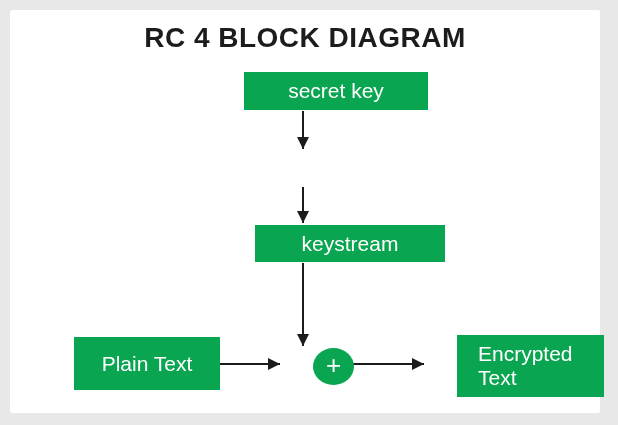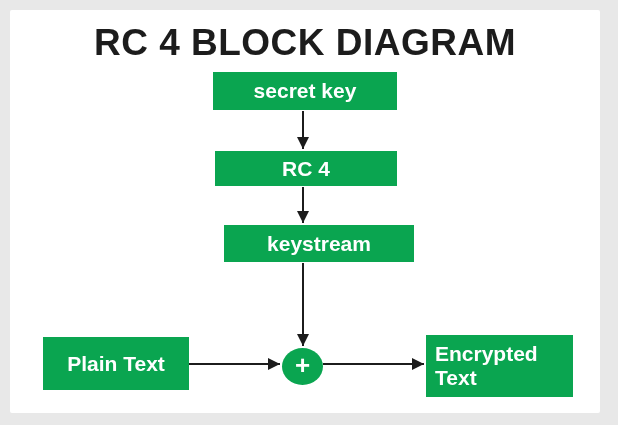--- a/index.html
+++ b/index.html
@@ -11,39 +11,40 @@
   }
   .stage{position:absolute;left:0;top:0;width:618px;height:425px;}
   .canvas{
     position:absolute;left:10px;top:10px;width:590px;height:403px;
     background:var(--canvas-bg,#ffffff);
     border-radius:2px;
   }
   .title{
     position:absolute;left:10px;top:22px;width:590px;
     text-align:center;
-    font-size:37px;font-weight:700;letter-spacing:.5px;
+    font-size:28px;font-weight:700;letter-spacing:.5px;
     color:var(--title-text,#1c1c1c);
   }
   .node{
     position:absolute;
     background:var(--node-fill,#0aa550);
     color:var(--node-text,#ffffff);
-    font-weight:700;font-size:21px;
+    font-weight:400;font-size:21px;
     display:flex;align-items:center;justify-content:center;
     line-height:1.12;
+    margin-left:31px;
   }
   .node--secret-key{left:213px;top:72px;width:184px;height:38px;}
   .node--rc4{left:215px;top:151px;width:182px;height:35px;}
   .node--keystream{left:224px;top:225px;width:190px;height:37px;}
   .node--plain-text{left:43px;top:337px;width:146px;height:53px;align-items:center;}
   .node--encrypted-text{
     left:426px;top:335px;width:147px;height:62px;
     justify-content:flex-start;text-align:left;
-    padding-left:9px;box-sizing:border-box;
+    padding-left:21px;box-sizing:border-box;
   }
   .node--xor{
     left:282px;top:348px;width:41px;height:37px;
     border-radius:50%;
     font-size:26px;
     padding-bottom:2px;box-sizing:border-box;
   }
   svg.connectors{position:absolute;left:0;top:0;width:618px;height:425px;pointer-events:none;}
   svg.connectors line{stroke:var(--connector,#1c1c1c);stroke-width:2;}
 </style>
@@ -66,23 +67,20 @@
     <line x1="303" y1="187" x2="303" y2="223" marker-end="url(#arrowhead)"></line>
     <line x1="303" y1="263" x2="303" y2="346" marker-end="url(#arrowhead)"></line>
     <line x1="189" y1="364" x2="280" y2="364" marker-end="url(#arrowhead)"></line>
     <line x1="323" y1="364" x2="424" y2="364" marker-end="url(#arrowhead)"></line>
   </svg>
 
   <div class="node node--secret-key">
     <span>secret key</span>
   </div>
 
-  <div class="node node--rc4">
-    <span>RC 4</span>
-  </div>
 
   <div class="node node--keystream">
     <span>keystream</span>
   </div>
 
   <div class="node node--plain-text">
     <span>Plain Text</span>
   </div>
 
   <div class="node node--xor">

